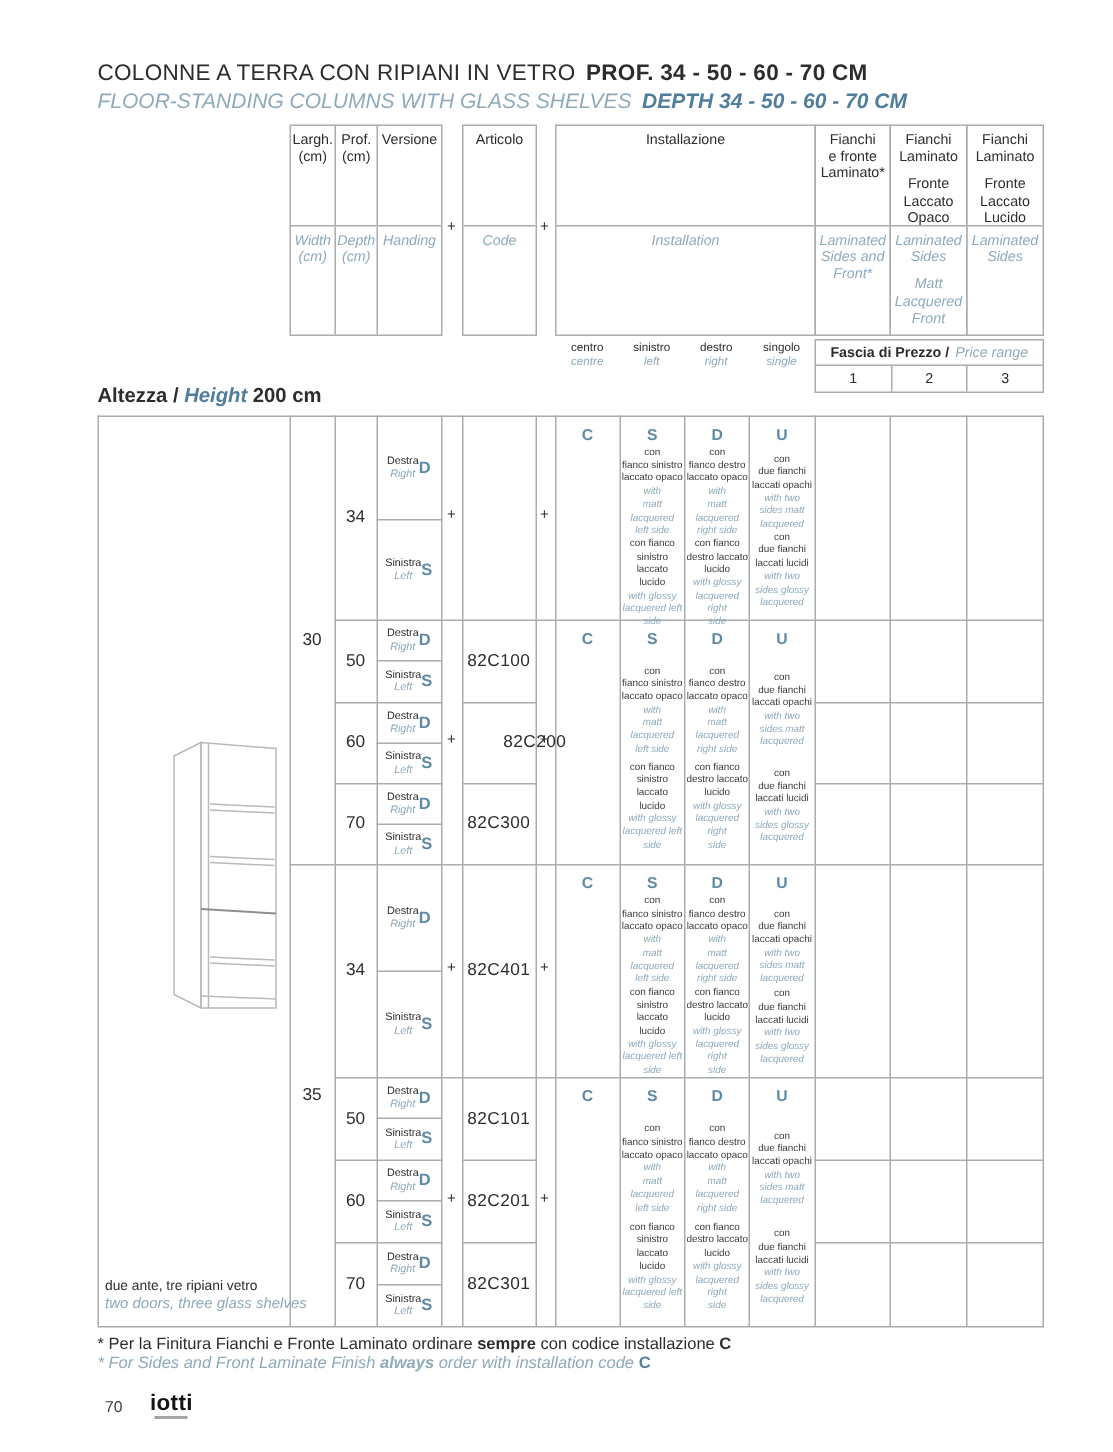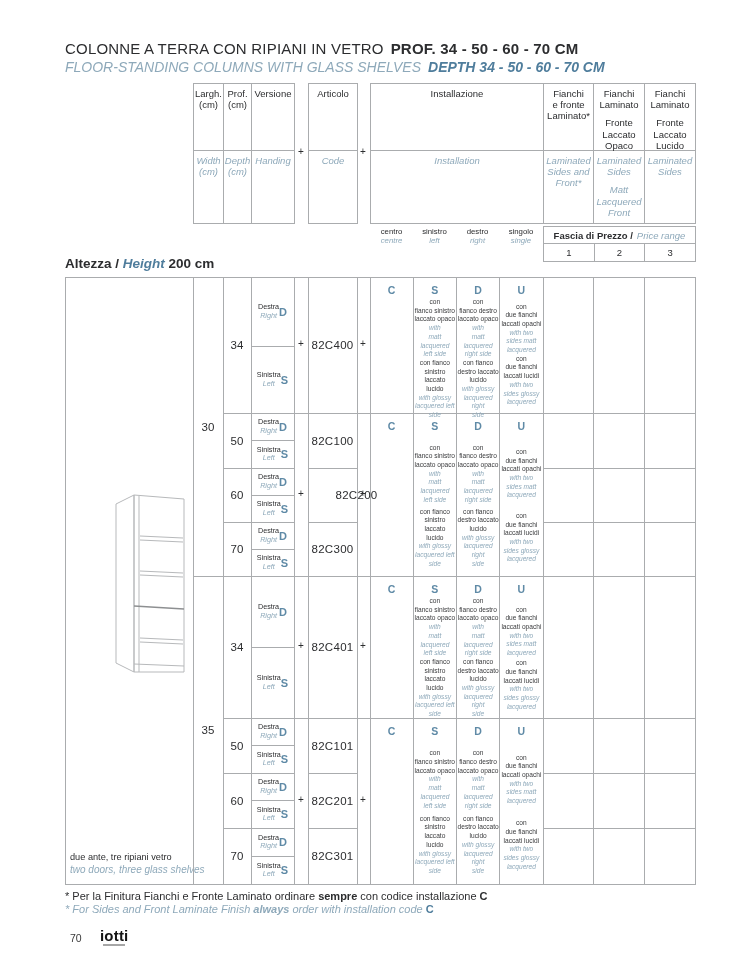--- a/index.html
+++ b/index.html
@@ -262,21 +262,20 @@
     <div class="hl" style="top: 440px; left: 251px; width: 43px;"></div>
     <div class="hl" style="top: 495px; left: 251px; width: 43px;"></div>
     <div class="hl" style="top: 549px; left: 251px; width: 43px;"></div>
     <div class="hl" style="top: 647px; left: 251px; width: 43px;"></div>
     <div class="hl" style="top: 745px; left: 251px; width: 43px;"></div>
     <div class="hl" style="top: 800px; left: 251px; width: 43px;"></div>
     <div class="hl" style="top: 856px; left: 251px; width: 43px;"></div>
     <div class="num" style="left: 193px; width: 30px; top: 277px; height: 299px;">30</div>
     <div class="num" style="left: 193px; width: 30px; top: 576px; height: 308px;">35</div>
     <div class="num" style="left: 223px; width: 28px; top: 277px; height: 136px;">34</div>
-    <div class="num code" style="left: 308px; width: 49px; top: 277px; height: 136px;">82C400</div>
     <div class="num" style="left: 223px; width: 28px; top: 413px; height: 55px;">50</div>
     <div class="num code" style="left: 308px; width: 49px; top: 413px; height: 55px;">82C100</div>
     <div class="num" style="left: 223px; width: 28px; top: 468px; height: 54px;">60</div>
     <div class="num code" style="left: 308px; width: 49px; top: 468px; height: 54px; margin-left: 24px;">82C200</div>
     <div class="num" style="left: 223px; width: 28px; top: 522px; height: 54px;">70</div>
     <div class="num code" style="left: 308px; width: 49px; top: 522px; height: 54px;">82C300</div>
     <div class="num" style="left: 223px; width: 28px; top: 576px; height: 142px;">34</div>
     <div class="num code" style="left: 308px; width: 49px; top: 576px; height: 142px;">82C401</div>
     <div class="num" style="left: 223px; width: 28px; top: 718px; height: 55px;">50</div>
     <div class="num code" style="left: 308px; width: 49px; top: 718px; height: 55px;">82C101</div>

